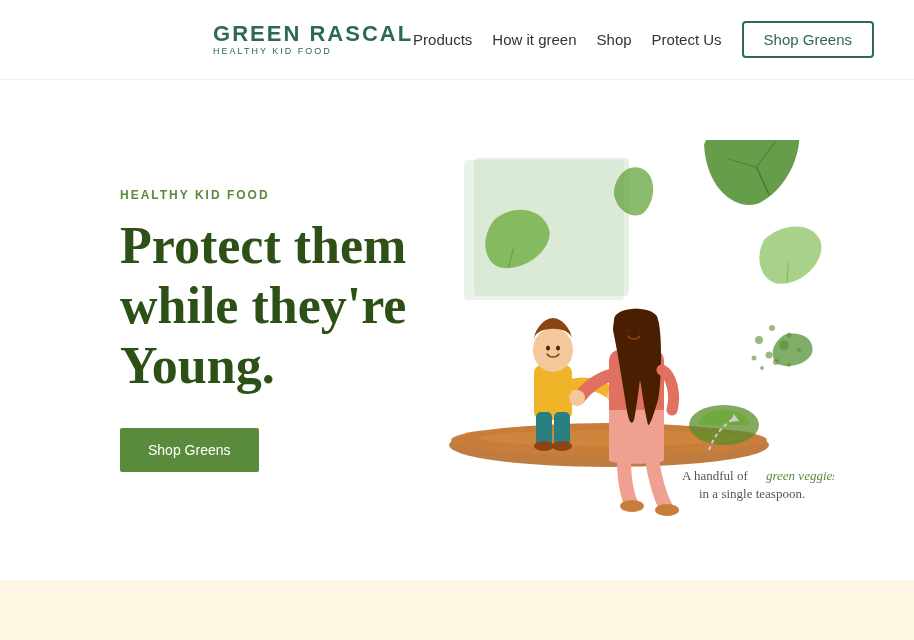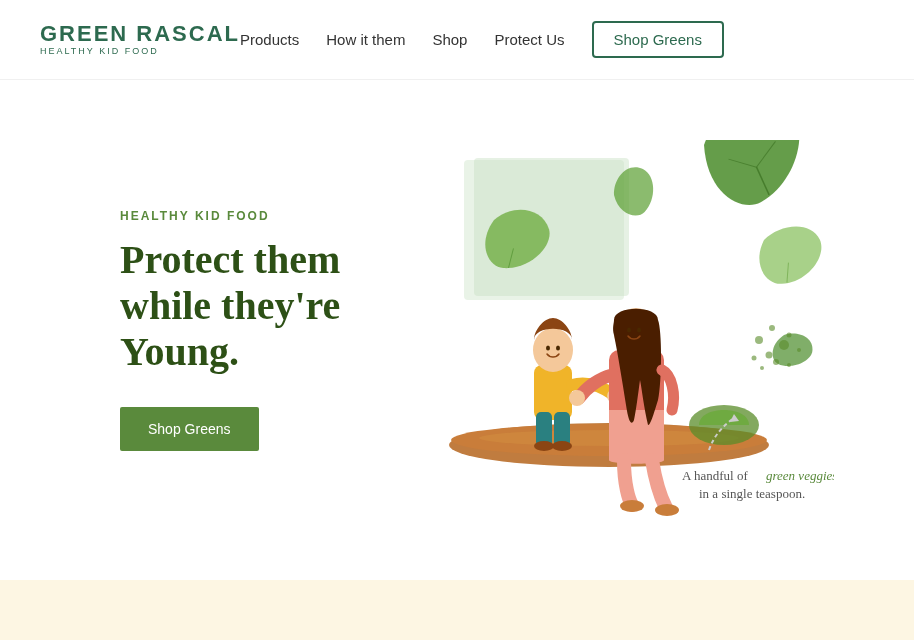--- a/index.html
+++ b/index.html
@@ -7,21 +7,21 @@
     body {
       font-family: 'Georgia', serif;
       background: #fff;
       overflow-x: hidden;
     }
 
     
     nav {
       display: flex;
       align-items: center;
-      justify-content: flex-start;
+      justify-content: flex-end;
       padding: 0 40px;
       height: 80px;
       background: #fff;
       border-bottom: 1px solid #f0f0f0;
     }
 
     .logo-area {
       display: flex;
       flex-direction: column;
       line-height: 1.1;
@@ -40,21 +40,21 @@
       font-size: 9px;
       color: #2d6a4f;
       letter-spacing: 2px;
       text-transform: uppercase;
       font-family: 'Arial', sans-serif;
     }
 
     .nav-links {
       display: flex;
       align-items: center;
-      gap: 27px;
+      gap: 20px;
       list-style: none;
     }
 
     .nav-links a {
       text-decoration: none;
       color: #333;
       font-size: 15px;
       font-family: 'Arial', sans-serif;
     }
 
@@ -90,21 +90,21 @@
       color: #5a8a3c;
       font-size: 12px;
       font-weight: 700;
       letter-spacing: 2px;
       text-transform: uppercase;
       margin-bottom: 14px;
       font-family: 'Arial', sans-serif;
     }
 
     .hero-heading {
-      font-size: 40px;
+      font-size: 52px;
       font-weight: 700;
       color: #2d5016;
       line-height: 1.15;
       margin-bottom: 32px;
       font-family: 'Georgia', serif;
     }
 
     .btn-shop-hero {
       background: #5a8a3c;
       color: #fff;
@@ -150,21 +150,21 @@
   <div class="logo-area">
     <span class="logo-main">GREEN RASCAL</span>
     <span class="logo-sub">HEALTHY KID FOOD</span>
   </div>
 
   <ul class="nav-links">
     <li>
       <a href="#">Products</a>
     </li>
     <li>
-      <a href="#">How it them</a>
+      <a href="#">How it green</a>
     </li>
     <li>
       <a href="#">Shop</a>
     </li>
     <li>
       <a href="#">Protect Us</a>
     </li>
     <li>
       <button class="btn-shop-nav">Shop Greens</button>
     </li>

